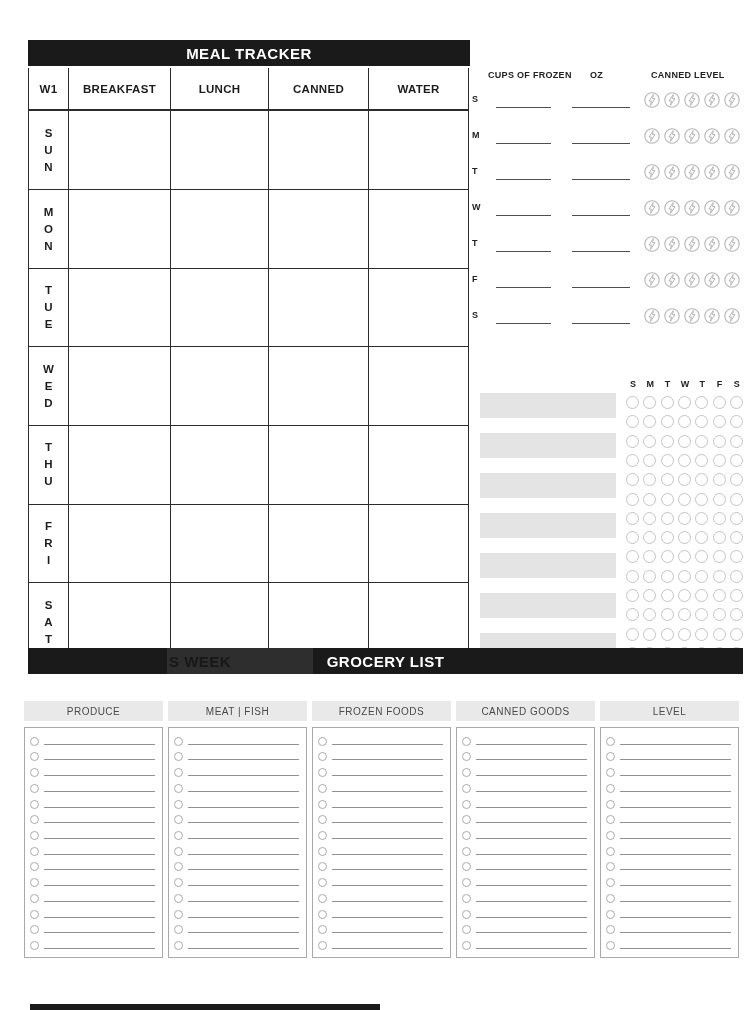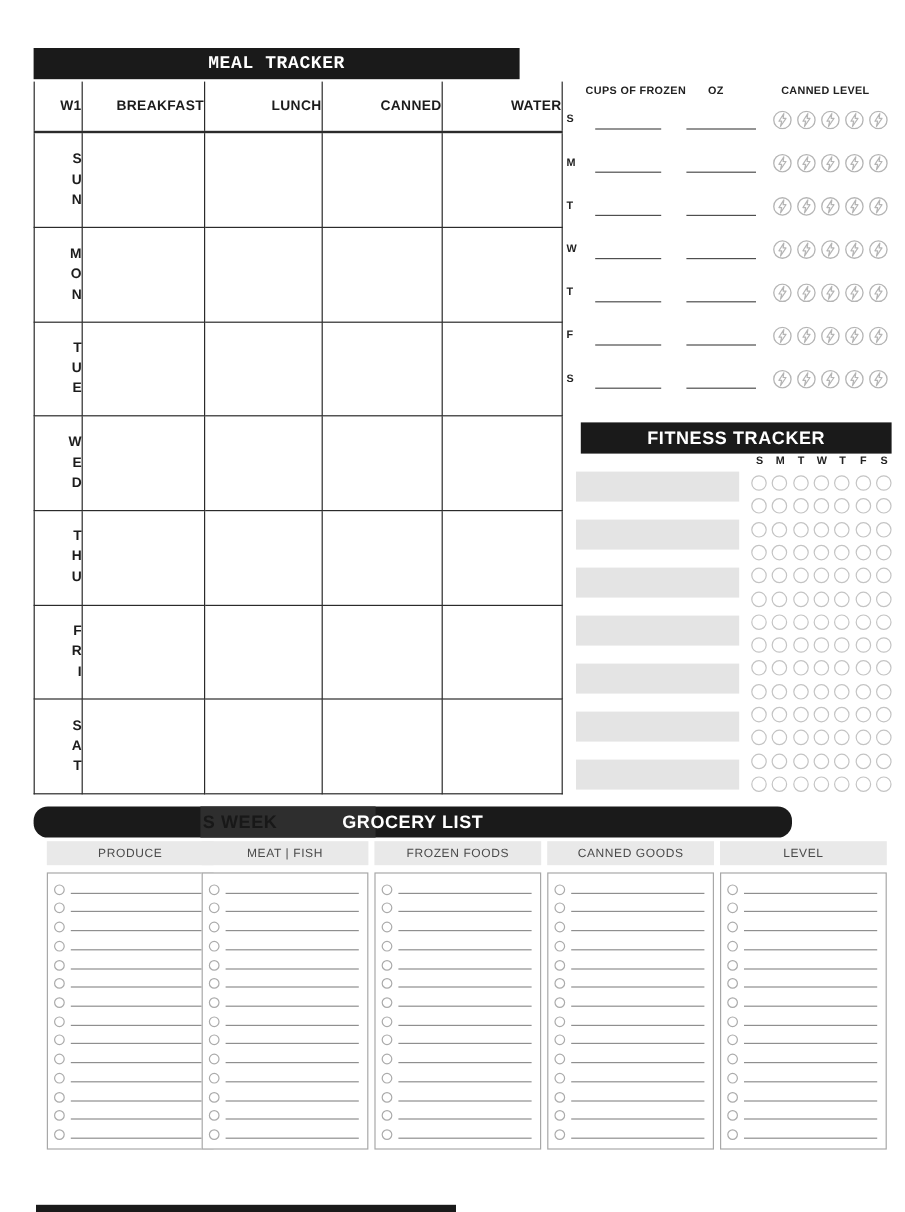--- a/index.html
+++ b/index.html
@@ -2,32 +2,32 @@
 <html><head>
 <meta charset="utf-8">
 <style>
   * { margin:0; padding:0; box-sizing:border-box; }
   body { background:#fff; font-family:"Liberation Sans","DejaVu Sans",sans-serif; }
   .page { position:relative; width:754px; height:1010px; background:#fff; overflow:hidden; }
 
   .bar { position:absolute; height:26px; background:#1a1a1a; color:#fff;
          display:flex; align-items:center; justify-content:center;
          font-weight:bold; font-size:15px; letter-spacing:.5px; }
-  .meal-bar  { left:28px; top:40px; width:405px;font-family:Liberation Mono, monospace; }
+  .meal-bar  { left:28px; top:40px; width:442px; }
   .water-bar { left:484px; top:40px; width:259px; }
   .fit-bar   { left:484px; top:352px; width:259px; }
-  .groc-bar  { left:28px; top:672px; width:632px;border-radius:12px; }
+  .groc-bar  { left:28px; top:648px; width:715px; }
   .groc-bar .hidden-box { position:absolute; left:139px; top:0; width:146px; height:26px;
          background:#2e2e2e; color:#181818; font-weight:bold; font-size:15px;
          display:flex; align-items:center; padding-left:2px; letter-spacing:.5px; }
 
   
   table.meal { position:absolute; left:28px; top:68px; width:440px; height:594px;
          border-collapse:collapse; table-layout:fixed; }
-  table.meal th, table.meal td { border:1.5px solid #2b2b2b;text-align:right; }
+  table.meal th, table.meal td { border:1.5px solid #2b2b2b; }
   table.meal tr.head th { border-top:none; height:28px; font-size:11.5px; font-weight:bold;
          color:#1c1c1c; letter-spacing:.3px; }
   table.meal tr.head { border-bottom:2px solid #2b2b2b; }
   .day-cell { width:40px; font-size:11.5px; font-weight:bold; color:#1c1c1c;
          text-align:center; line-height:17px; }
   .col-day{width:40px}.col-b{width:102px}.col-l{width:98px}.col-d{width:100px}.col-s{width:100px}
 
   
   .water-labels span { position:absolute; top:70px; font-size:9px; font-weight:bold; color:#222; letter-spacing:.3px; }
   .wl-cups{left:488px} .wl-oz{left:590px} .wl-energy{left:651px}
@@ -326,23 +326,20 @@
     <path d="M9.2 2.6 L5.1 9.0 L7.4 9.0 L6.4 13.4 L11.0 6.6 L8.6 6.6 Z" fill="none" stroke="#b5b5b5" stroke-width="1.0" stroke-linejoin="round"></path>
   </svg>
           <svg class="bolt" viewBox="0 0 16 16">
     <circle cx="8" cy="8" r="7.2" fill="none" stroke="#b5b5b5" stroke-width="1.1"></circle>
     <path d="M9.2 2.6 L5.1 9.0 L7.4 9.0 L6.4 13.4 L11.0 6.6 L8.6 6.6 Z" fill="none" stroke="#b5b5b5" stroke-width="1.0" stroke-linejoin="round"></path>
   </svg>
         </div>
       </div>
     </div>
 
-  <div class="bar fit-bar">
-    <span>FITNESS TRACKER</span>
-  </div>
   <div class="fit-dayhead" id="fit-dayhead">
       <span style="left: 626px;">S</span>
       <span style="left: 643.3px;">M</span>
       <span style="left: 660.6px;">T</span>
       <span style="left: 677.9px;">W</span>
       <span style="left: 695.2px;">T</span>
       <span style="left: 712.5px;">F</span>
       <span style="left: 729.8px;">S</span>
     </div>
   <div id="fit-bars">
@@ -453,21 +450,21 @@
       <div class="fit-circle" style="left: 695.2px; top: 646.9px;"></div>
       <div class="fit-circle" style="left: 712.5px; top: 646.9px;"></div>
       <div class="fit-circle" style="left: 729.8px; top: 646.9px;"></div>
     </div>
 
   <div class="bar groc-bar">
     <div class="hidden-box">S WEEK</div>
     <span style="position:relative">GROCERY LIST</span>
   </div>
   <div id="grocery-cols">
-      <div class="gcol" style="left: 24px; margin-left: 15px;">
+      <div class="gcol" style="left: 24px;">
         <div class="ghead">PRODUCE</div>
         <div class="gbox">
           <div class="gitem">
             <span class="gcircle"></span>
             <span class="gline"></span>
           </div>
           <div class="gitem">
             <span class="gcircle"></span>
             <span class="gline"></span>
           </div>

